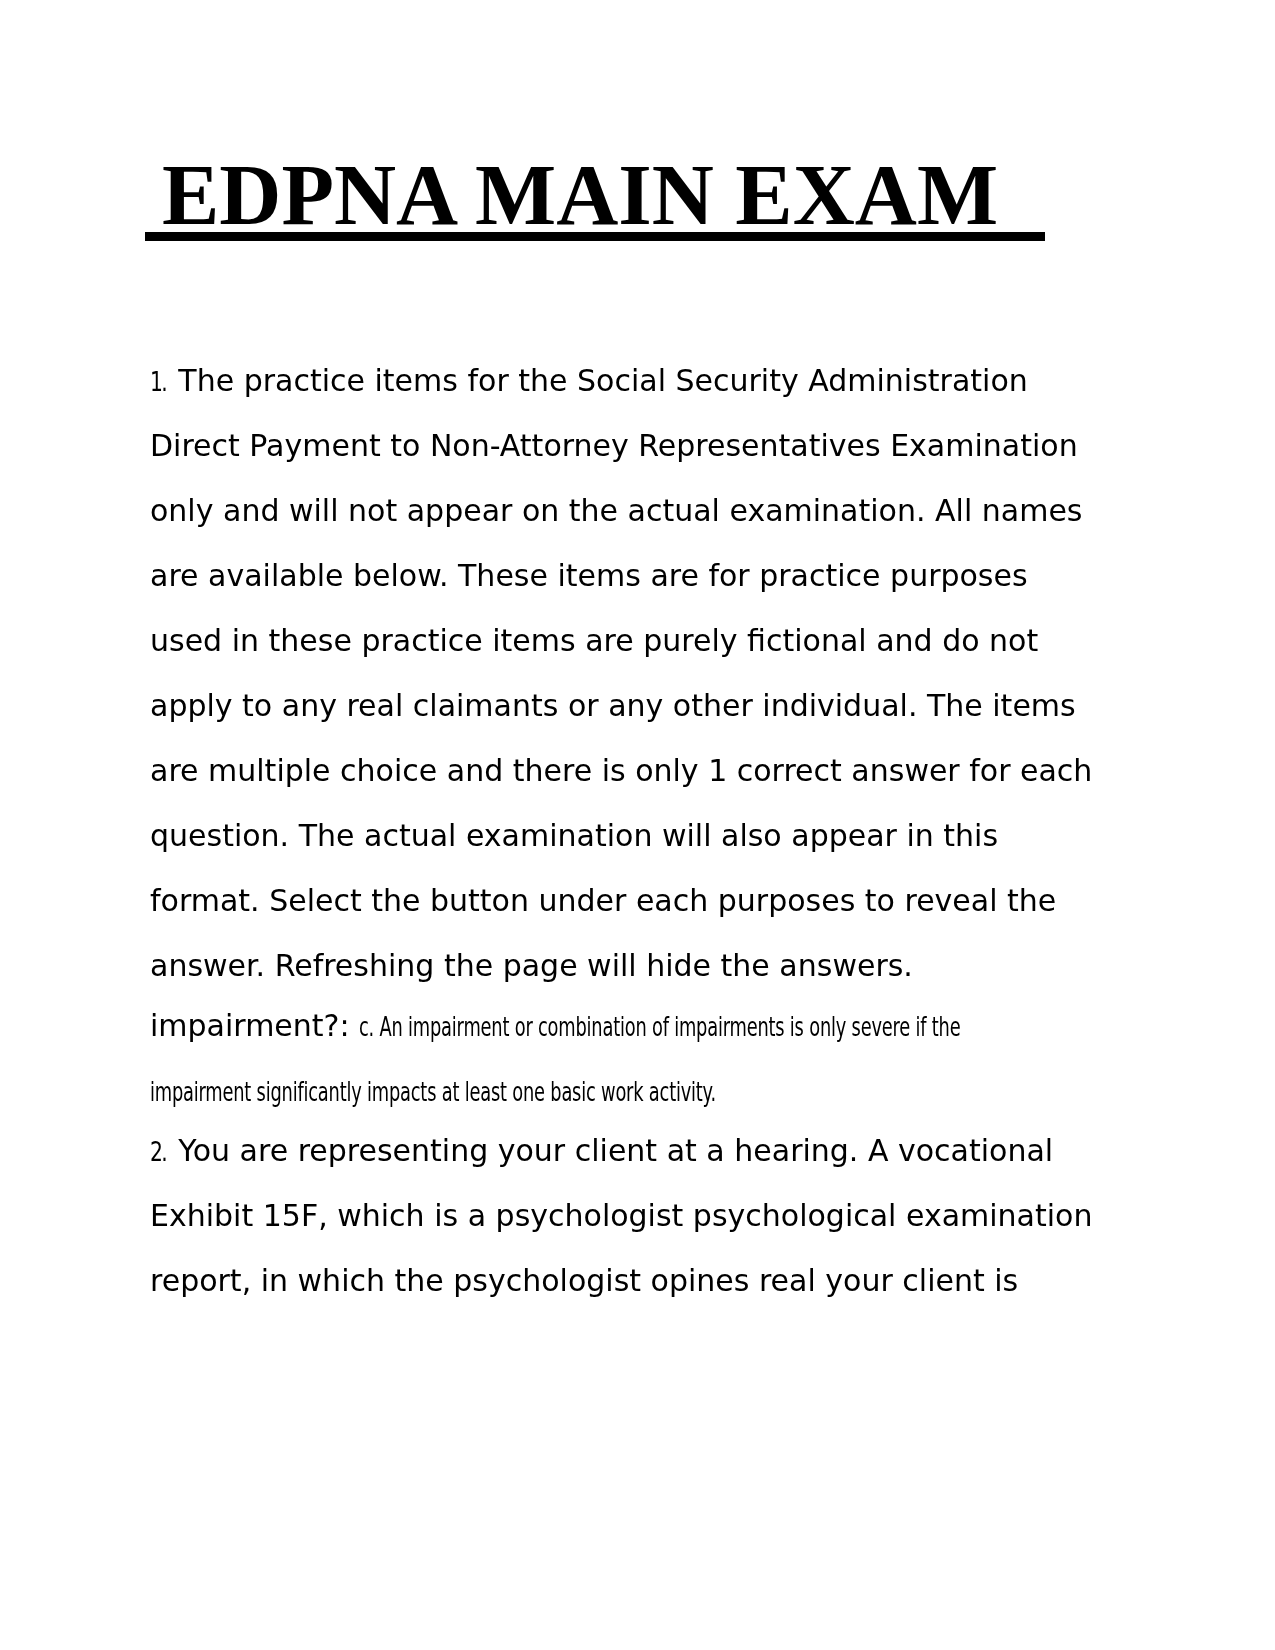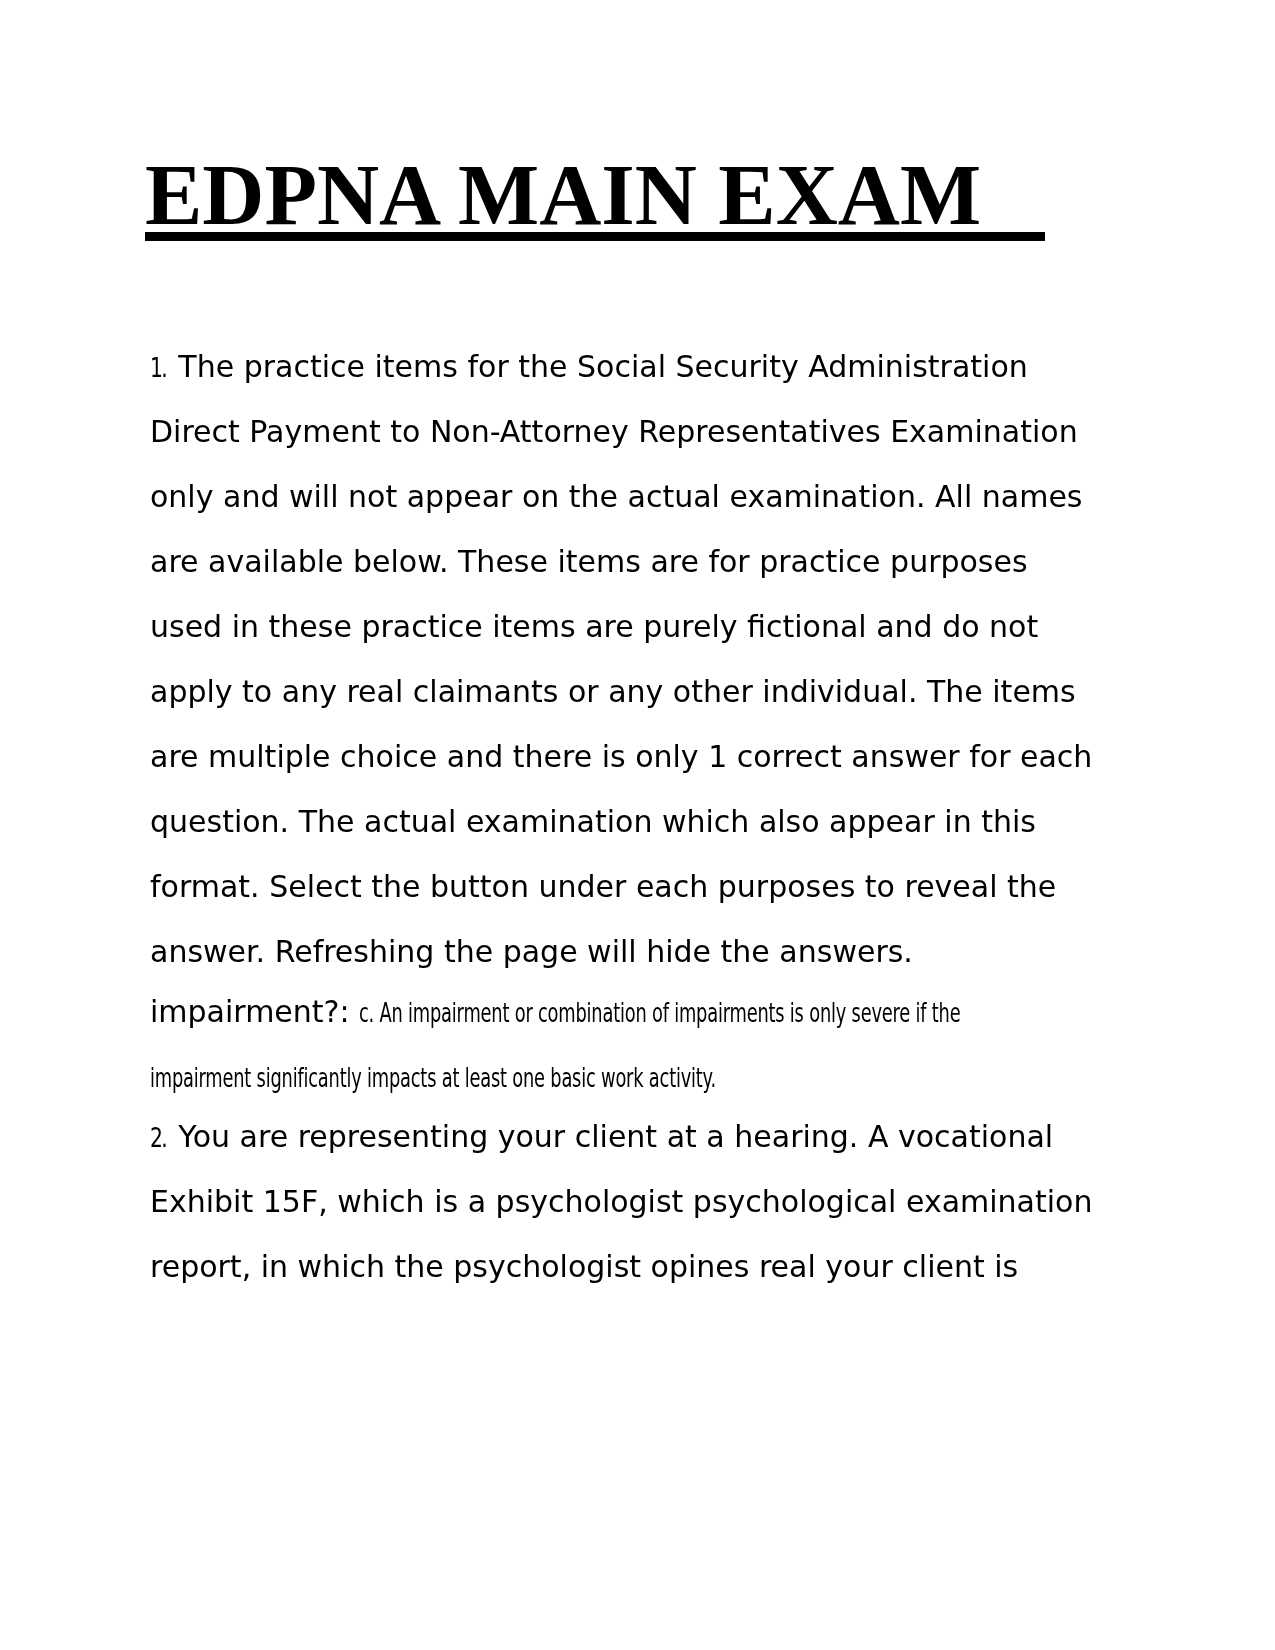--- a/index.html
+++ b/index.html
@@ -1,40 +1,40 @@
 <!DOCTYPE html>
 <html><head>
 <meta charset="utf-8">
 <style>
   html, body { margin:0; padding:0; background:#ffffff; }
   body { width:1275px; height:1650px; position:relative; overflow:hidden; font-family:"DejaVu Sans","Liberation Sans",sans-serif; color:#000; }
-  .title { position:absolute; left:145px; top:150px; font-family:"Liberation Serif","DejaVu Serif",serif; font-weight:bold; font-size:86px; line-height:90px; letter-spacing:0px; transform:scaleX(1.0); transform-origin:left top; white-space:nowrap;text-align:right; }
+  .title { position:absolute; left:162px; top:150px; font-family:"Liberation Serif","DejaVu Serif",serif; font-weight:bold; font-size:86px; line-height:90px; letter-spacing:0px; transform:scaleX(1.0); transform-origin:left top; white-space:nowrap;text-align:right; }
   .title-rule { position:absolute; left:145px; top:232px; width:900px; height:9px; background:#000; }
-  .body { position:absolute; left:150px; top:351px; width:1000px; }
+  .body { position:absolute; left:150px; top:365px; width:1000px; }
   .line { height:65px; line-height:32px; font-size:30px; white-space:nowrap; display:block; }
   .num { font-size:26px; letter-spacing:-2px; display:inline-block; transform:scaleX(0.78); transform-origin:left; margin-right:-2px; }
   .small { font-family:"DejaVu Sans","Liberation Sans",sans-serif; font-size:27px; display:inline-block; transform:scaleX(0.66); transform-origin:left; letter-spacing:-0.3px; }
 </style>
 </head>
 <body>
 
 <div>
   <div class="title">EDPNA MAIN EXAM</div>
   <div class="title-rule"></div>
 
   <div class="body">
     <div>
       <span class="line"><span class="num">1.</span><span> The practice items for the Social Security Administration</span></span>
       <span class="line">Direct Payment to Non-Attorney Representatives Examination</span>
       <span class="line">only and will not appear on the actual examination. All names</span>
       <span class="line">are available below. These items are for practice purposes</span>
       <span class="line">used in these practice items are purely fictional and do not</span>
       <span class="line">apply to any real claimants or any other individual. The items</span>
       <span class="line">are multiple choice and there is only 1 correct answer for each</span>
-      <span class="line">question. The actual examination which also appear in this</span>
+      <span class="line">question. The actual examination will also appear in this</span>
       <span class="line">format. Select the button under each purposes to reveal the</span>
       <span class="line" style="height:60px">answer. Refreshing the page will hide the answers.</span>
     </div>
 
     <div>
       <span class="line"><span>impairment?: </span><span class="small">c. An impairment or combination  of impairments  is only severe if the</span></span>
       <span class="line" style="height:60px"><span class="small">impairment  significantly impacts at least one basic  work activity.</span></span>
     </div>
 
     <div>

